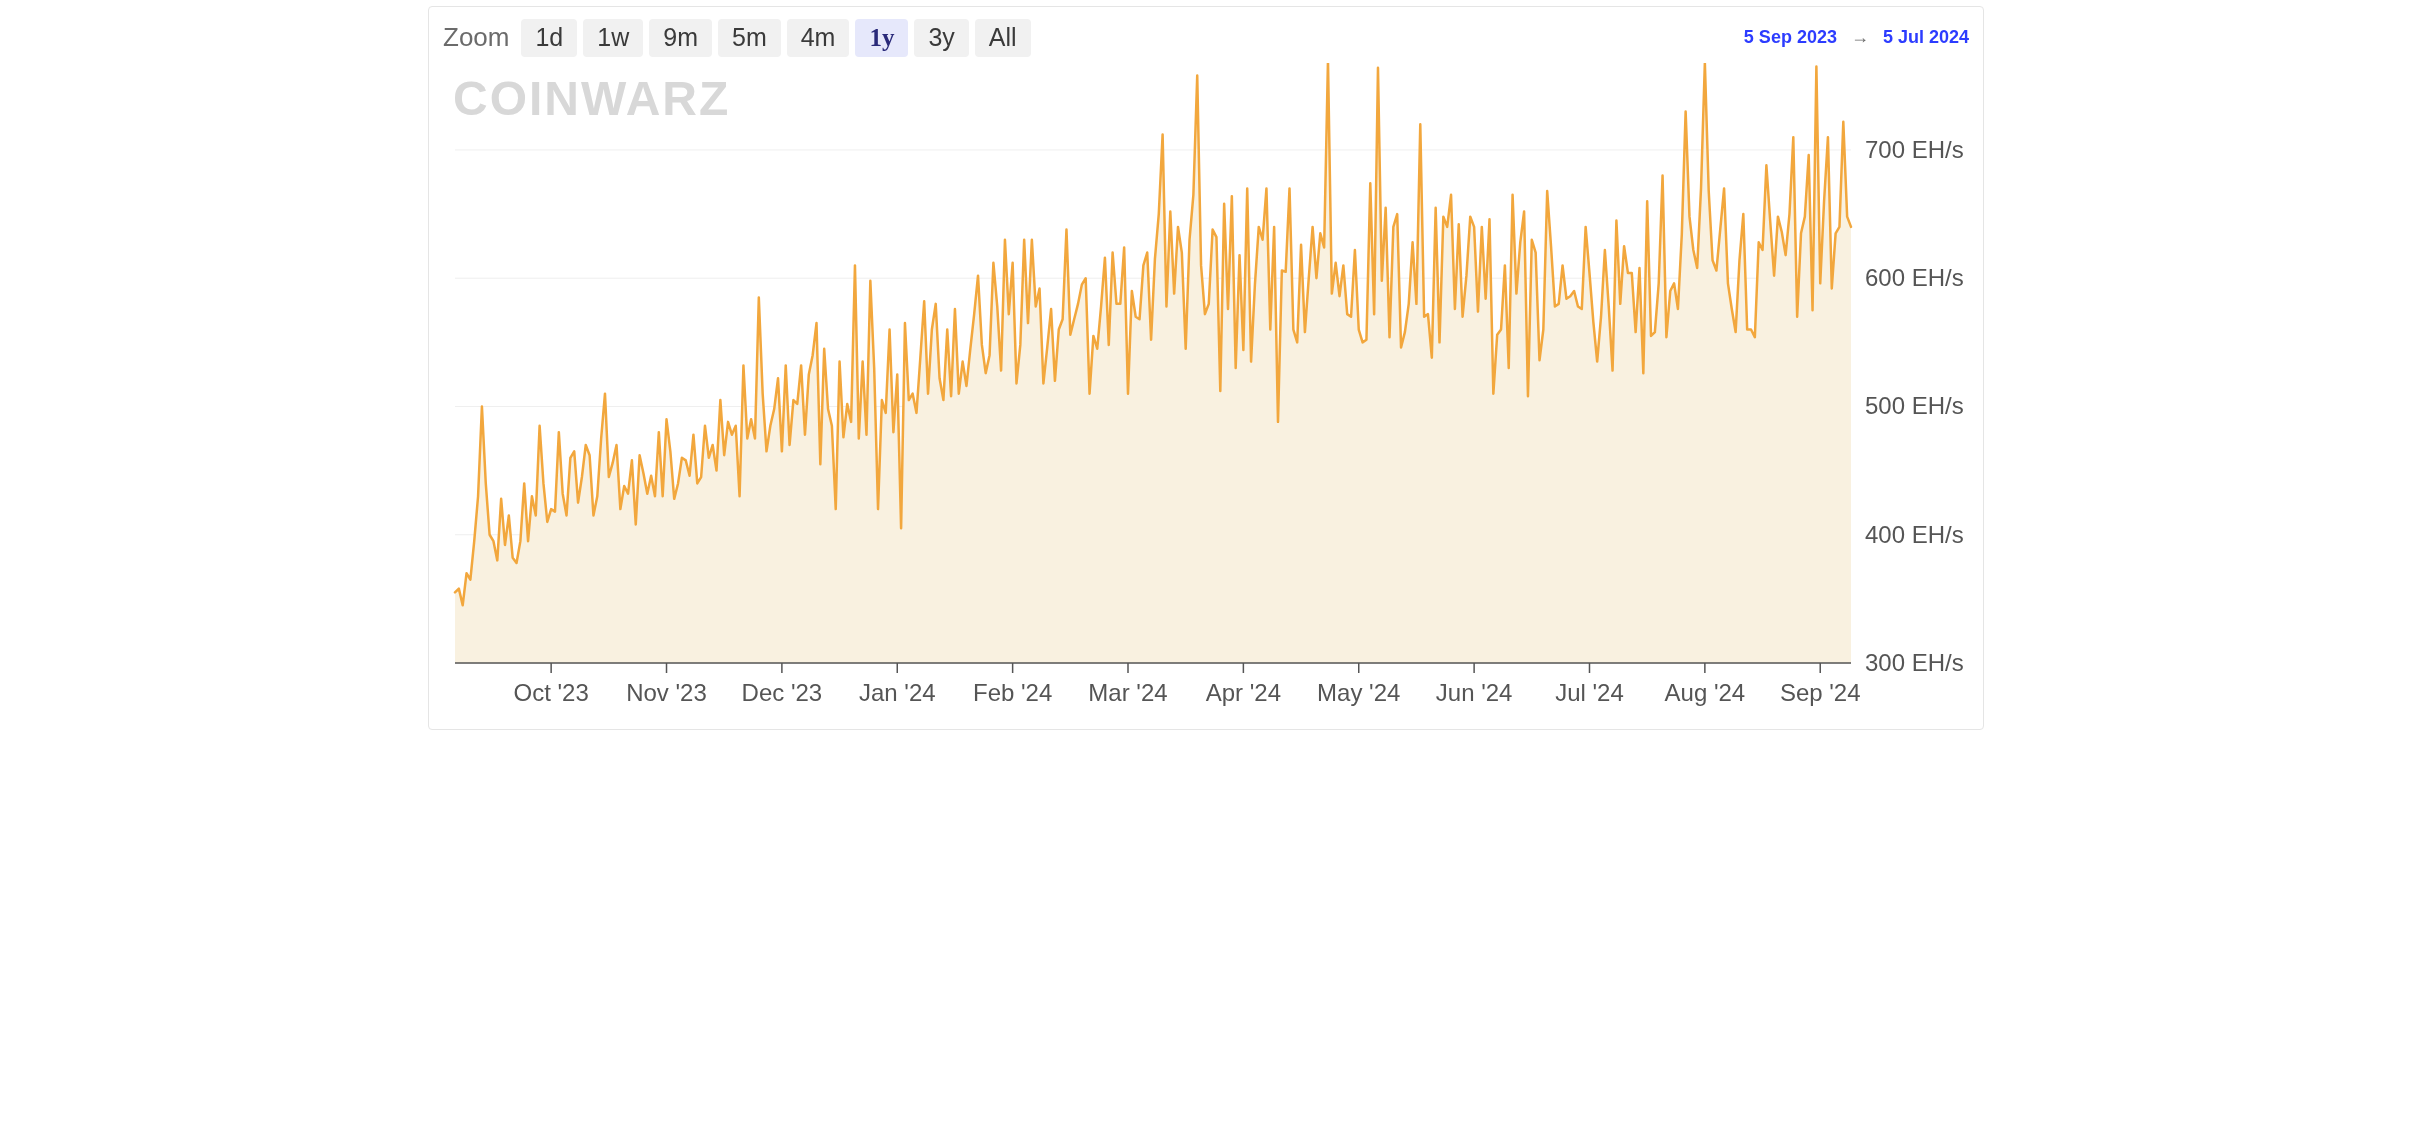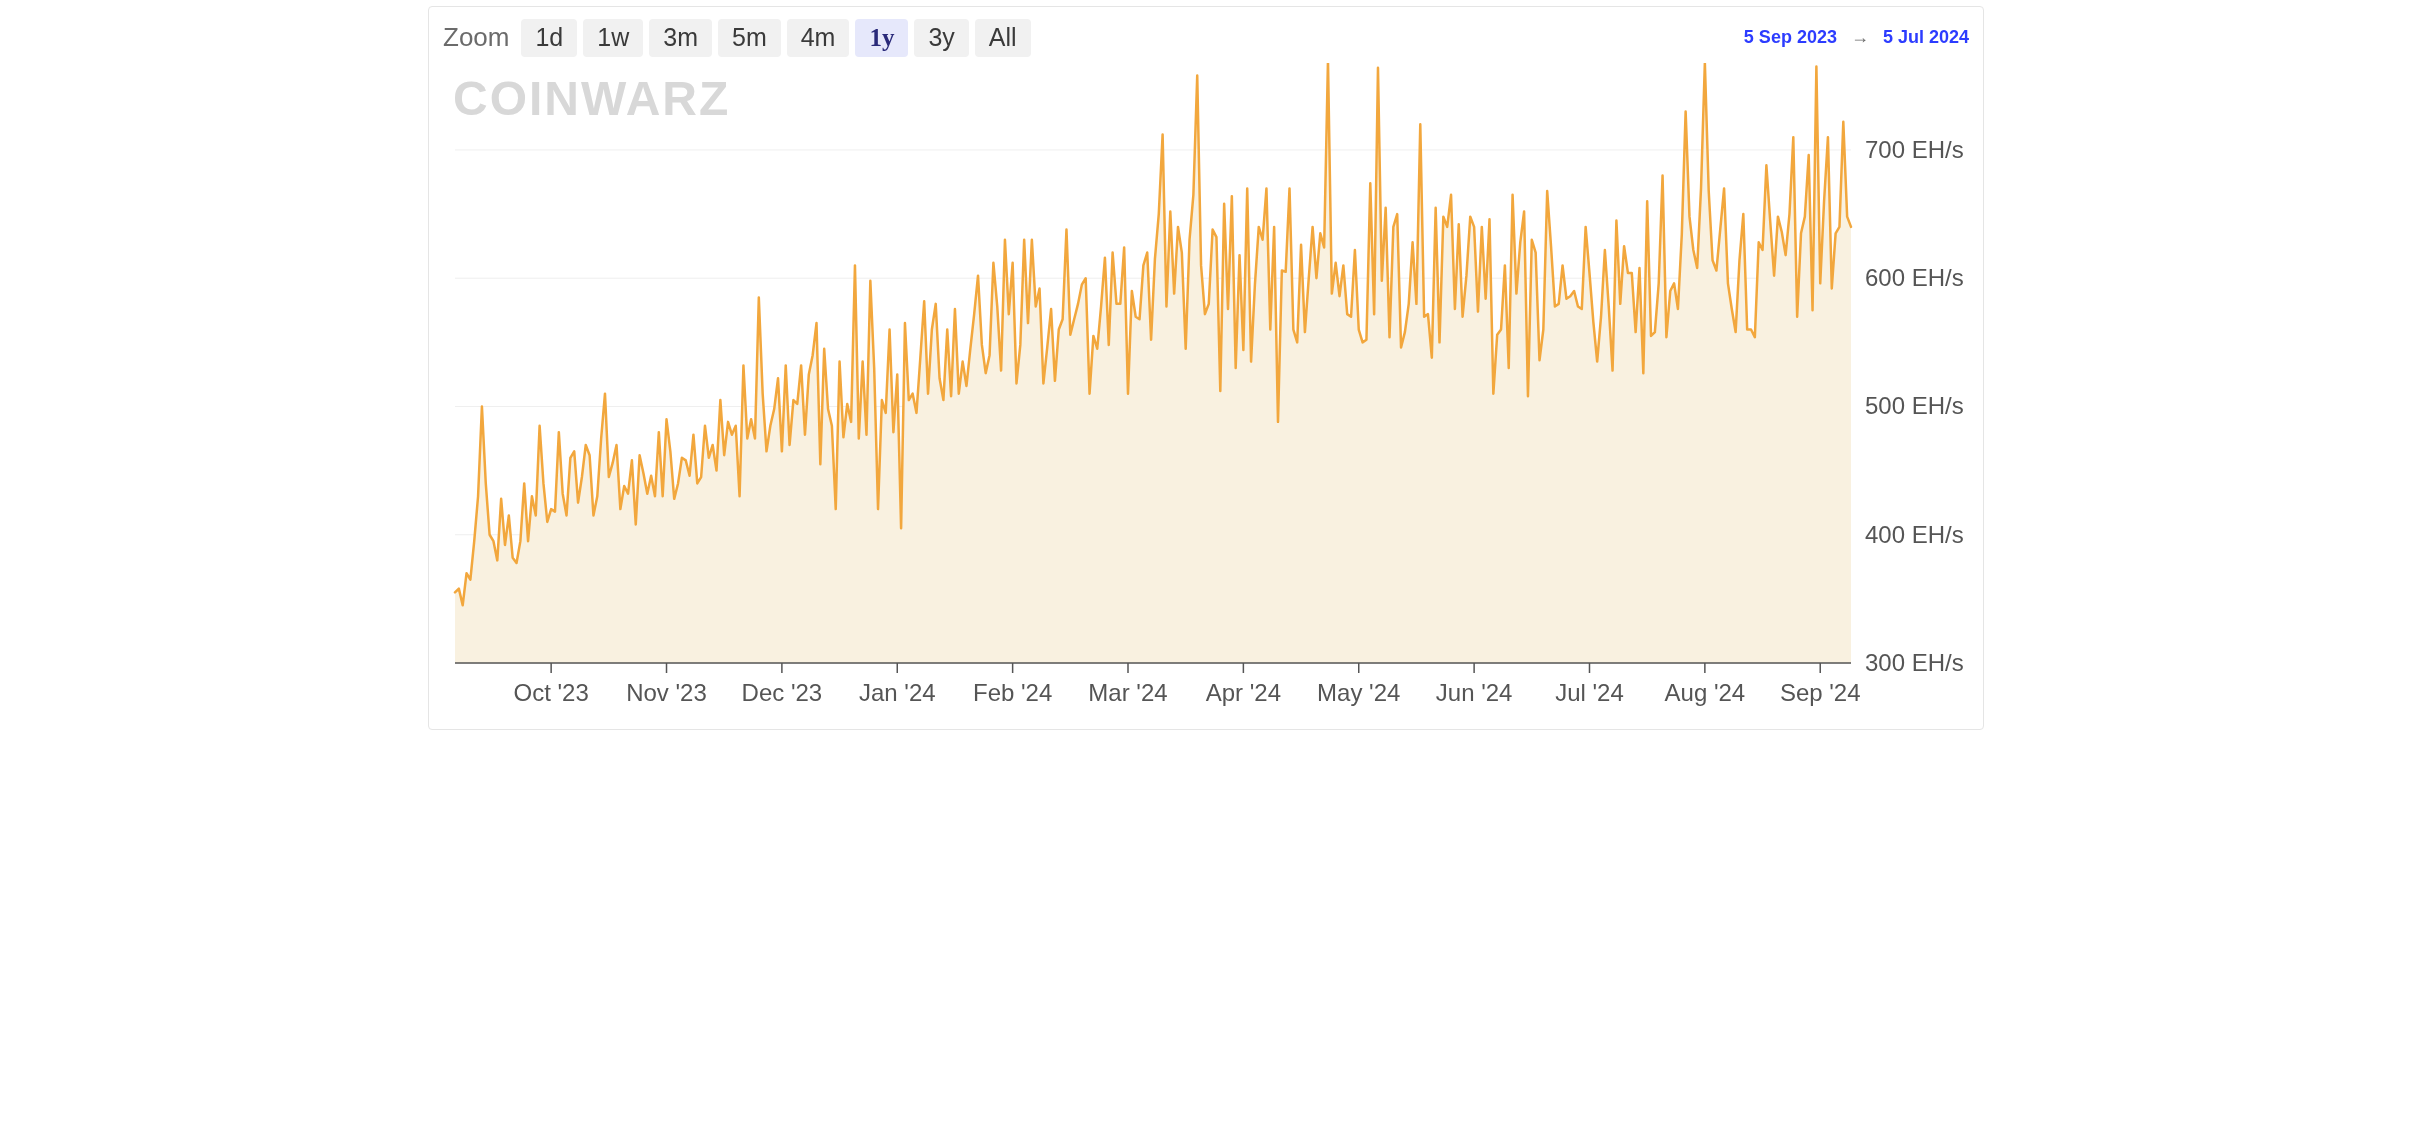--- a/index.html
+++ b/index.html
@@ -97,21 +97,21 @@
 </head>
 <body>
 
 <div class="chart-frame">
 
   <div class="toolbar">
     <div class="zoom-group">
       <span class="zoom-label">Zoom</span>
       <span class="zoom-btn">1d</span>
       <span class="zoom-btn">1w</span>
-      <span class="zoom-btn">3m</span>
+      <span class="zoom-btn">9m</span>
       <span class="zoom-btn">5m</span>
       <span class="zoom-btn">4m</span>
       <span class="zoom-btn selected">1y</span>
       <span class="zoom-btn">3y</span>
       <span class="zoom-btn">All</span>
     </div>
     <div class="range-group">
       <span class="range-from">5 Sep 2023</span>
       <span class="range-arrow">→</span>
       <span class="range-to">5 Jul 2024</span>

